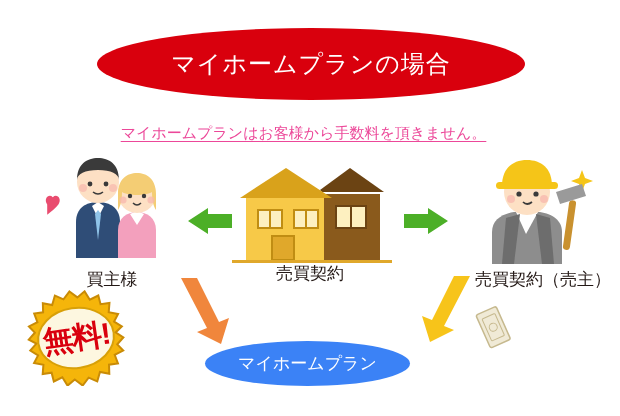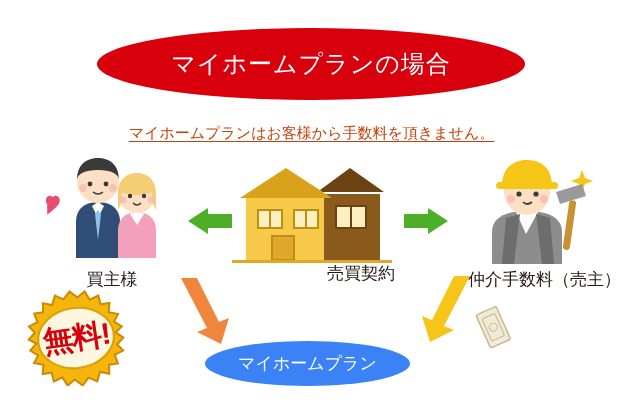--- a/index.html
+++ b/index.html
@@ -35,37 +35,36 @@
     font-weight: 500;
     white-space: nowrap;
   }
 
   
   #subtitle {
     left: 0; top: 124px;
     width: 607px;
     text-align: center;
     font-size: 15px;
-    color: #c2410c;
+    color: #ec4899;
     text-decoration: underline;
     text-underline-offset: 3px;
-    margin-left: 8px;
   }
 
   
   .jp-label {
     font-size: 17px;
     color: #231815;
     text-align: center;
     white-space: nowrap;
   }
   #label-buyer  { left: 52px;  top: 268px; width: 120px; }
   #label-contract {
     left: 225px; top: 262px; width: 170px;
-    font-size: 17px; color: #231815; text-align: right;
+    font-size: 17px; color: #231815; text-align: center;
   }
   #label-builder { left: 468px; top: 268px; width: 150px; }
   #label-fee     { left: 438px; top: 354px; width: 110px; }
 
   
   #plan-ellipse {
     left: 205px; top: 341px;
     width: 205px; height: 45px;
     background: #3b82f6;
     border-radius: 50%;
@@ -187,21 +186,21 @@
       <circle cx="49" cy="46" r="2.6" fill="#3a3a3a"></circle>
       <circle cx="66" cy="46" r="2.6" fill="#3a3a3a"></circle>
       <path d="M53 54 q4,4 9,0" stroke="#3a3a3a" stroke-width="1.7" fill="none"></path>
       <circle cx="41" cy="51" r="4" fill="#f7b7ad" opacity="0.75"></circle>
       <circle cx="74" cy="51" r="4" fill="#f7b7ad" opacity="0.75"></circle>
 
       <rect x="96" y="52" width="7" height="50" rx="3" fill="#c9912f" transform="rotate(8 99 77)"></rect>
       <path d="M86 44 l26,-8 l4,12 l-26,8 z" fill="#9a9a9a"></path>
     </svg>
   </div>
-  <div class="abs jp-label" id="label-builder">仲介手数料（売主）</div>
+  <div class="abs jp-label" id="label-builder">売買契約（売主）</div>
 
   <div class="abs" id="money-art">
     <svg width="52" height="52" viewBox="0 0 52 52">
       <g transform="rotate(-24 26 26)">
         <rect x="12" y="8" width="22" height="36" rx="2" fill="#f0ead6" stroke="#c6b98e" stroke-width="1.5"></rect>
         <rect x="16" y="14" width="14" height="24" rx="1" fill="none" stroke="#c6b98e" stroke-width="1"></rect>
         <circle cx="23" cy="26" r="4" fill="none" stroke="#c6b98e" stroke-width="1"></circle>
       </g>
     </svg>
   </div>

